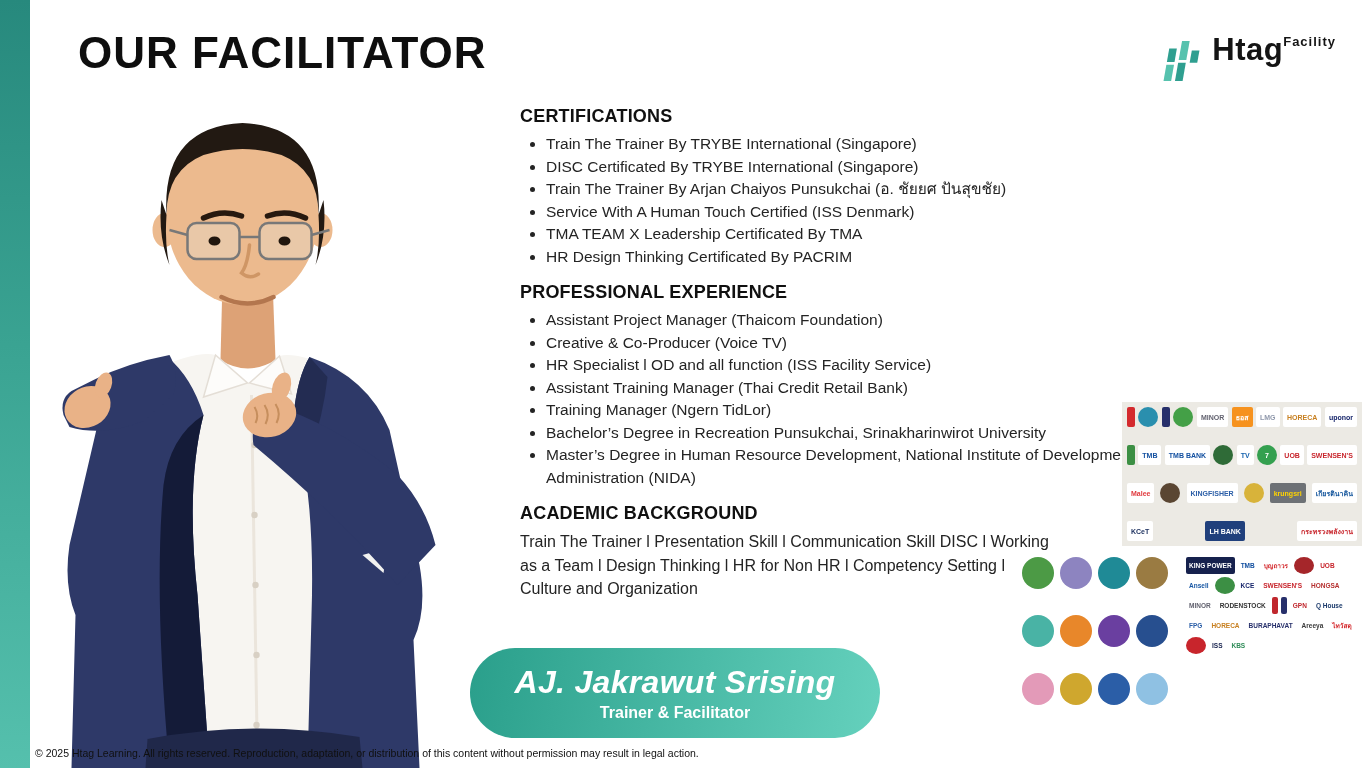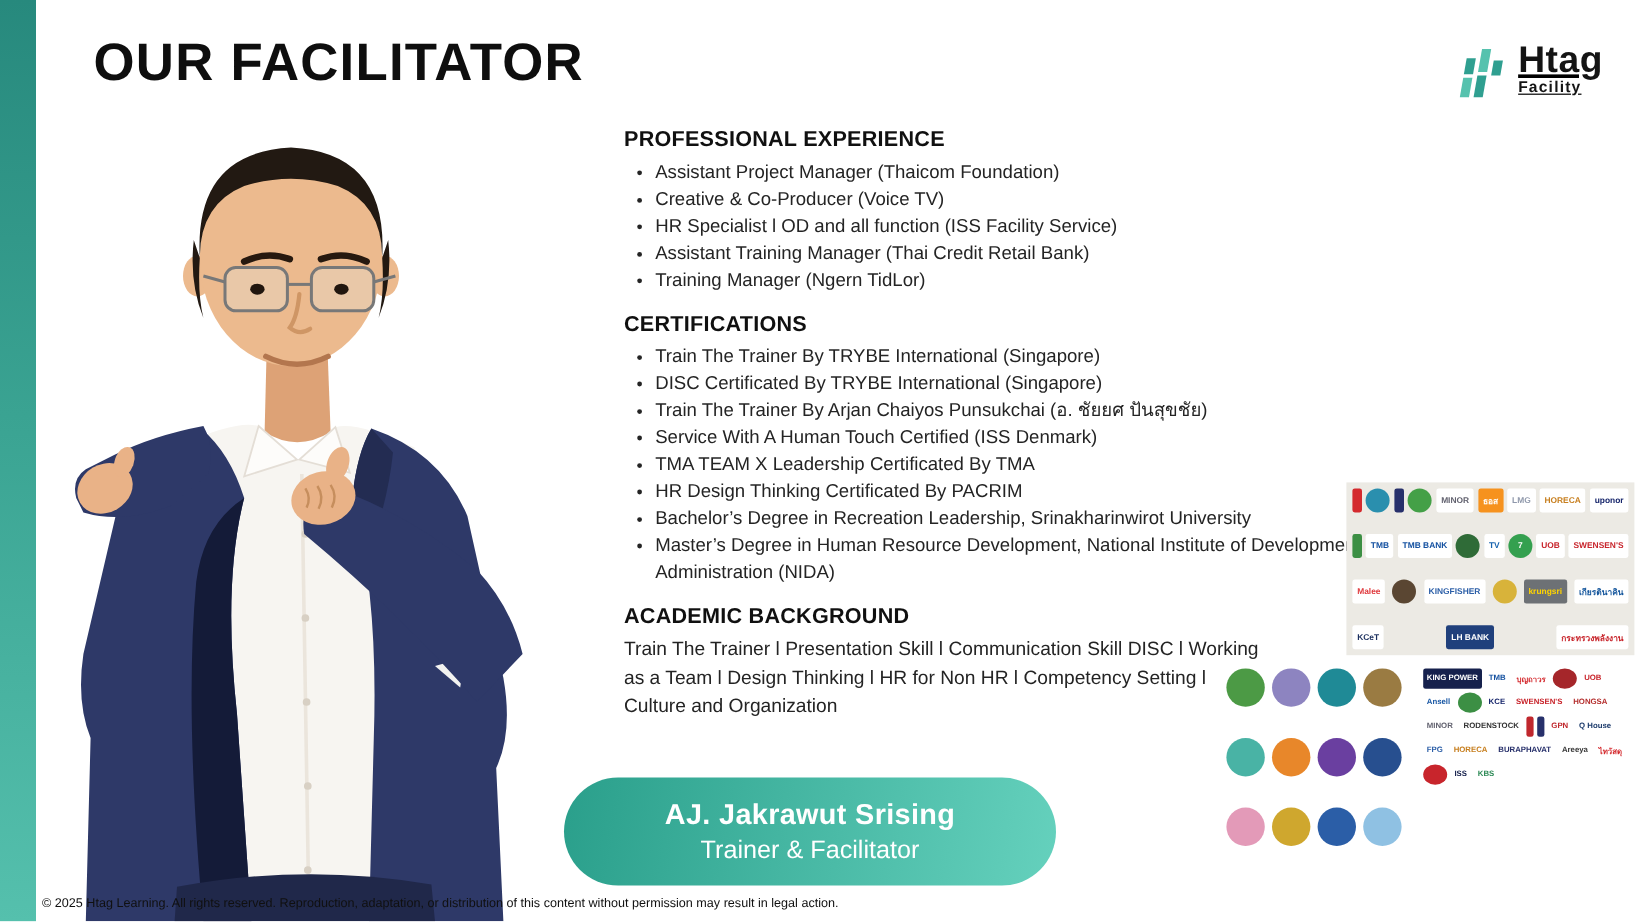--- a/index.html
+++ b/index.html
@@ -9,41 +9,41 @@
   .slide { position:relative; width:1366px; height:768px; background:#ffffff; overflow:hidden; }
 
   .leftbar { position:absolute; left:0; top:0; width:30px; height:768px;
     background:linear-gradient(180deg, var(--teal-dark,#27897d) 0%, #3aa392 45%, var(--teal-light,#55c0ad) 100%); z-index:1; }
 
   .title { position:absolute; left:78px; top:28px; font-size:44px; font-weight:800;
     color:#0e0e0e; letter-spacing:1px; z-index:4; }
 
   
   .brand { position:absolute; right:30px; top:34px; display:flex; align-items:flex-start; gap:7px; z-index:4; }
-  .brand-text { display:flex; flex-direction:column; line-height:1;text-decoration:underline; }
+  .brand-text { display:flex; flex-direction:row; line-height:1; }
   .brand-name { font-size:31px; font-weight:800; color:#141414; letter-spacing:0.5px; }
   .brand-sub  { font-size:13px; font-weight:600; color:#141414; letter-spacing:1px; margin-top:1px; }
 
   
   .photo { position:absolute; left:55px; top:115px; width:405px; height:653px; z-index:2; }
 
   
   .content { position:absolute; left:520px; top:106px; width:640px; z-index:4; color:#222; }
   .sec-heading { font-size:18px; font-weight:800; color:#101010; letter-spacing:0.2px; margin:14px 0 6px 0; }
   section:first-child .sec-heading { margin-top:0; }
   .sec-list { margin:0; padding-left:26px; }
   .sec-list li { font-size:15.5px; line-height:22.5px; color:#242424; }
   .sec-paragraph { font-size:16px; line-height:23.5px; width:540px; color:#242424; }
 
   
   .badge { position:absolute; left:470px; top:648px; width:410px; height:90px; border-radius:46px;
     background:linear-gradient(100deg, var(--badge-from,#2a9f8b) 0%, var(--badge-to,#65d1bd) 100%);
     color:#ffffff; display:flex; flex-direction:column; align-items:center; justify-content:center; z-index:3; }
-  .badge-name { font-size:24px; font-weight:800; letter-spacing:0.3px; }
-  .badge-role { font-size:21px; font-weight:400; margin-top:3px; }
+  .badge-name { font-size:32px; font-weight:800; letter-spacing:0.3px;font-style:italic; }
+  .badge-role { font-size:16px; font-weight:700; margin-top:3px; }
 
   
   .wall-clients { position:absolute; left:1122px; top:402px; width:240px; height:144px;
     background:#eceae4; display:flex; flex-wrap:wrap; gap:3px; padding:5px;
     align-content:space-between; justify-content:space-between; z-index:4; }
   .wall-gov { position:absolute; left:1022px; top:557px; width:150px; height:148px;
     display:grid; grid-template-columns:repeat(4, 32px); grid-auto-rows:32px; gap:6px 6px;
     align-content:space-between; z-index:4; }
   .wall-companies { position:absolute; left:1186px; top:557px; width:176px; height:148px;
     display:flex; flex-wrap:wrap; gap:3px; align-content:flex-start; z-index:4; }
@@ -135,47 +135,47 @@
         <ellipse cx="30" cy="292" rx="24" ry="20" fill="#e9b287"></ellipse>
       </g>
       <ellipse cx="46" cy="270" rx="8" ry="13" transform="rotate(20 46 270)" fill="#e9b287"></ellipse>
 
       <path d="M88,653 L305,653 L302,622 Q196,604 90,624 Z" fill="#20284a"></path>
     </svg>
   </div>
 
   <div class="content">
     <section class="sec">
-      <h3 class="sec-heading">PROFESSIONAL EXPERIENCE</h3>
-      <ul class="sec-list">
-          <li>Assistant Project Manager (Thaicom Foundation)</li>
-          <li>Creative &amp; Co-Producer (Voice TV)</li>
-          <li>HR Specialist l OD and all function (ISS Facility Service)</li>
-          <li>Assistant Training Manager (Thai Credit Retail Bank)</li>
-          <li>Training Manager (Ngern TidLor)</li>
-        </ul>
-
-    </section>
-
-    <section class="sec">
       <h3 class="sec-heading">CERTIFICATIONS</h3>
       <ul class="sec-list">
           <li>Train The Trainer By TRYBE International (Singapore)</li>
           <li>DISC Certificated By TRYBE International (Singapore)</li>
           <li>Train The Trainer By Arjan Chaiyos Punsukchai (อ. ชัยยศ ปันสุขชัย)</li>
           <li>Service With A Human Touch Certified (ISS Denmark)</li>
           <li>TMA TEAM X Leadership Certificated By TMA</li>
           <li>HR Design Thinking Certificated By PACRIM</li>
         </ul>
 
     </section>
 
     <section class="sec">
+      <h3 class="sec-heading">PROFESSIONAL EXPERIENCE</h3>
       <ul class="sec-list">
-          <li>Bachelor’s Degree in Recreation Leadership, Srinakharinwirot University</li>
+          <li>Assistant Project Manager (Thaicom Foundation)</li>
+          <li>Creative &amp; Co-Producer (Voice TV)</li>
+          <li>HR Specialist l OD and all function (ISS Facility Service)</li>
+          <li>Assistant Training Manager (Thai Credit Retail Bank)</li>
+          <li>Training Manager (Ngern TidLor)</li>
+        </ul>
+
+    </section>
+
+    <section class="sec">
+      <ul class="sec-list">
+          <li>Bachelor’s Degree in Recreation Punsukchai, Srinakharinwirot University</li>
           <li>Master’s Degree in Human Resource Development, National Institute of Development Administration (NIDA)</li>
         </ul>
 
     </section>
 
     <section class="sec">
       <h3 class="sec-heading">ACADEMIC BACKGROUND</h3>
 
       <p class="sec-paragraph">Train The Trainer l Presentation Skill l Communication Skill DISC l Working as a Team l Design Thinking l HR for Non HR l Competency Setting l Culture and Organization</p>
     </section>

